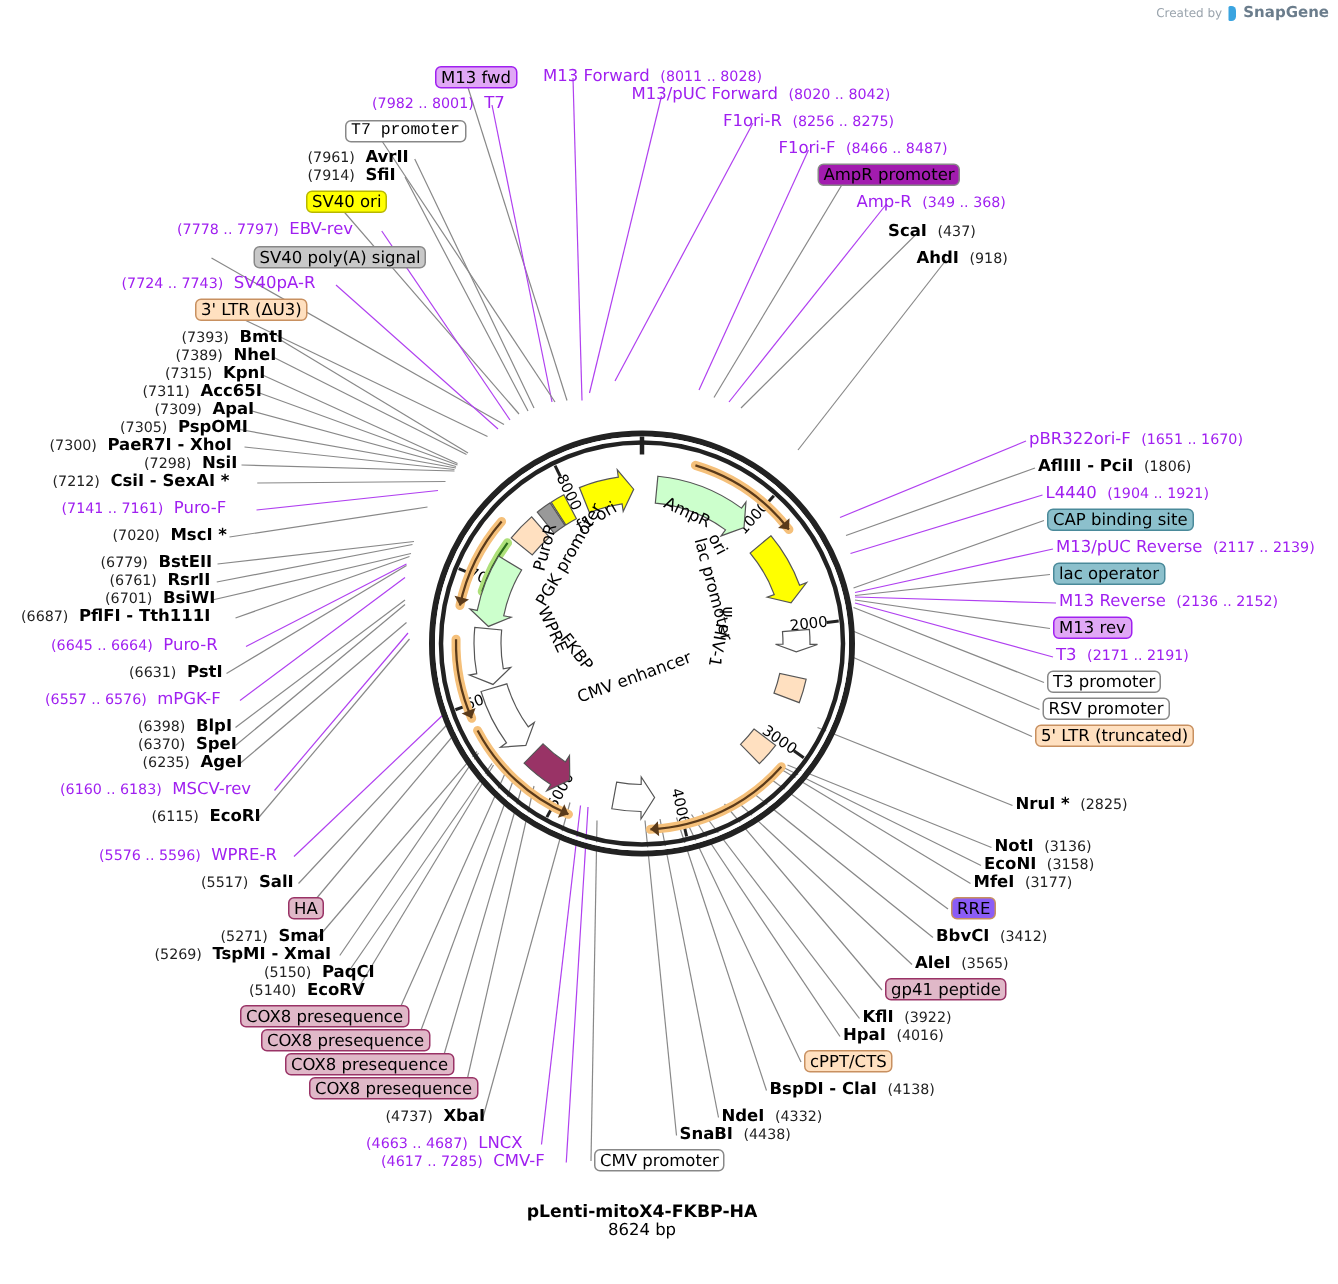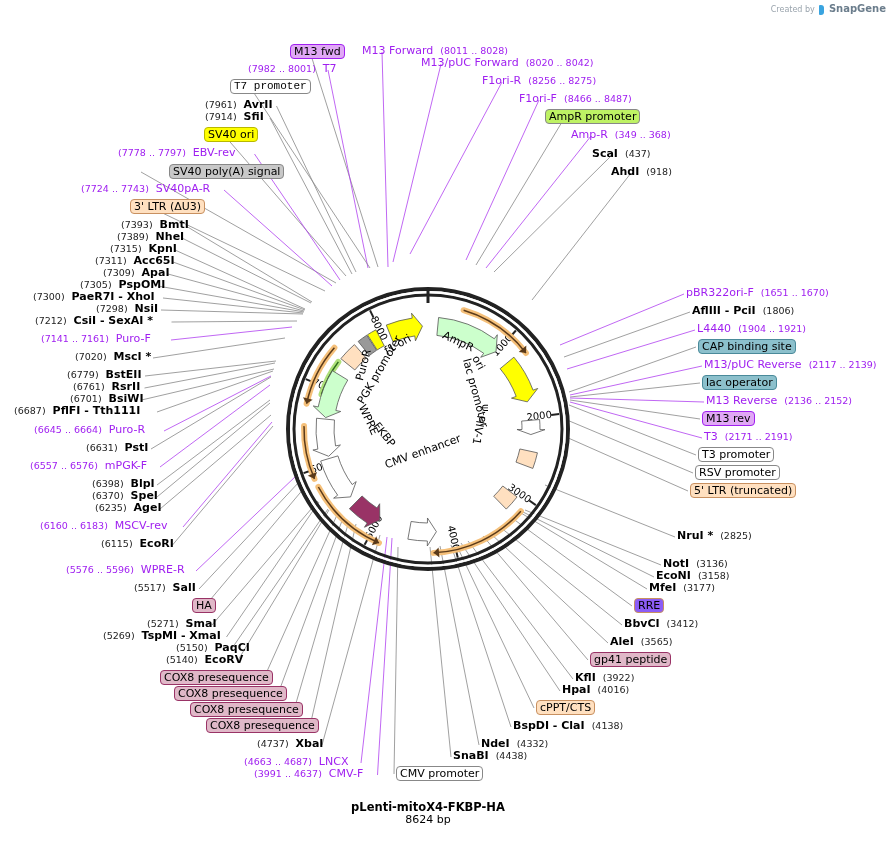--- a/index.html
+++ b/index.html
@@ -177,21 +177,21 @@
 <div id="labels">
     <div class="lbl" style="left: 290px; top: 44px;"><span class="box" style="background: rgb(224, 168, 245); border-color: rgb(160, 32, 240);">M13 fwd</span></div>
     <div class="lbl primer" style="left: 362px; top: 44px;"><span class="">M13 Forward</span>&nbsp;&nbsp;<span class="pos">(8011 .. 8028)</span></div>
     <div class="lbl primer" style="left: 421px; top: 56px;"><span class="">M13/pUC Forward</span>&nbsp;&nbsp;<span class="pos">(8020 .. 8042)</span></div>
     <div class="lbl primer" style="left: 224px; top: 62px; margin-left: 24px;"><span class="pos">(7982 .. 8001)</span>&nbsp;&nbsp;<span class="">T7</span></div>
     <div class="lbl primer" style="left: 482px; top: 74px;"><span class="">F1ori-R</span>&nbsp;&nbsp;<span class="pos">(8256 .. 8275)</span></div>
     <div class="lbl" style="left: 230px; top: 79px;"><span class="box" style="background: rgb(255, 255, 255); border-color: rgb(136, 136, 136); font-family: Liberation Mono, monospace;">T7 promoter</span></div>
     <div class="lbl primer" style="left: 519px; top: 92px;"><span class="">F1ori-F</span>&nbsp;&nbsp;<span class="pos">(8466 .. 8487)</span></div>
     <div class="lbl" style="left: 205px; top: 98px;"><span class="pos">(7961)</span>&nbsp;&nbsp;<span class="enz">AvrII</span></div>
     <div class="lbl" style="left: 205px; top: 110px;"><span class="pos">(7914)</span>&nbsp;&nbsp;<span class="enz">SfiI</span></div>
-    <div class="lbl" style="left: 545px; top: 109px;"><span class="box" style="background: #bef264; border-color: rgb(136, 136, 136);">AmpR promoter</span></div>
+    <div class="lbl" style="left: 545px; top: 109px;"><span class="box" style="background: #a21caf; border-color: rgb(136, 136, 136);">AmpR promoter</span></div>
     <div class="lbl" style="left: 204px; top: 127px;"><span class="box" style="background: rgb(255, 255, 0); border-color: rgb(184, 184, 0);">SV40 ori</span></div>
     <div class="lbl primer" style="left: 571px; top: 128px;"><span class="">Amp-R</span>&nbsp;&nbsp;<span class="pos">(349 .. 368)</span></div>
     <div class="lbl" style="left: 592px; top: 147px;"><span class="enz">ScaI</span>&nbsp;&nbsp;<span class="pos">(437)</span></div>
     <div class="lbl primer" style="left: 118px; top: 146px;"><span class="pos">(7778 .. 7797)</span>&nbsp;&nbsp;<span class="">EBV-rev</span></div>
     <div class="lbl" style="left: 121px; top: 164px; padding-left: 48px;"><span class="box" style="background: rgb(200, 200, 200); border-color: rgb(136, 136, 136);">SV40 poly(A) signal</span></div>
     <div class="lbl" style="left: 611px; top: 165px;"><span class="enz">AhdI</span>&nbsp;&nbsp;<span class="pos">(918)</span></div>
     <div class="lbl primer" style="left: 81px; top: 182px;"><span class="pos">(7724 .. 7743)</span>&nbsp;&nbsp;<span class="">SV40pA-R</span></div>
     <div class="lbl" style="left: 130px; top: 199px;"><span class="box" style="background: rgb(255, 224, 192); border-color: rgb(200, 144, 96);">3' LTR (ΔU3)</span></div>
     <div class="lbl" style="left: 121px; top: 218px;"><span class="pos">(7393)</span>&nbsp;&nbsp;<span class="enz">BmtI</span></div>
     <div class="lbl" style="left: 117px; top: 230px;"><span class="pos">(7389)</span>&nbsp;&nbsp;<span class="enz">NheI</span></div>
@@ -222,21 +222,21 @@
     <div class="lbl" style="left: 147px; top: 617px;"><span class="pos">(5271)</span>&nbsp;&nbsp;<span class="enz">SmaI</span></div>
     <div class="lbl" style="left: 103px; top: 629px;"><span class="pos">(5269)</span>&nbsp;&nbsp;<span class="enz">TspMI  - XmaI</span></div>
     <div class="lbl" style="left: 176px; top: 641px; text-align: right;"><span class="pos">(5150)</span>&nbsp;&nbsp;<span class="enz">PaqCI</span></div>
     <div class="lbl" style="left: 166px; top: 653px;"><span class="pos">(5140)</span>&nbsp;&nbsp;<span class="enz">EcoRV</span></div>
     <div class="lbl" style="left: 160px; top: 670px;"><span class="box" style="background: rgb(224, 184, 200); border-color: rgb(153, 51, 102);">COX8 presequence</span></div>
     <div class="lbl" style="left: 174px; top: 686px;"><span class="box" style="background: rgb(224, 184, 200); border-color: rgb(153, 51, 102);">COX8 presequence</span></div>
     <div class="lbl" style="left: 190px; top: 702px;"><span class="box" style="background: rgb(224, 184, 200); border-color: rgb(153, 51, 102);">COX8 presequence</span></div>
     <div class="lbl" style="left: 206px; top: 718px;"><span class="box" style="background: rgb(224, 184, 200); border-color: rgb(153, 51, 102);">COX8 presequence</span></div>
     <div class="lbl" style="left: 257px; top: 737px;"><span class="pos">(4737)</span>&nbsp;&nbsp;<span class="enz">XbaI</span></div>
     <div class="lbl primer" style="left: 244px; top: 755px;"><span class="pos">(4663 .. 4687)</span>&nbsp;&nbsp;<span class="">LNCX</span></div>
-    <div class="lbl primer" style="left: 254px; top: 767px;"><span class="pos">(3991 .. 4637)</span>&nbsp;&nbsp;<span class="">CMV-F</span></div>
+    <div class="lbl primer" style="left: 254px; top: 767px;"><span class="pos">(4617 .. 7285)</span>&nbsp;&nbsp;<span class="">CMV-F</span></div>
     <div class="lbl primer" style="left: 686px; top: 286px;"><span class="">pBR322ori-F</span>&nbsp;&nbsp;<span class="pos">(1651 .. 1670)</span></div>
     <div class="lbl" style="left: 692px; top: 304px;"><span class="enz">AflIII  - PciI</span>&nbsp;&nbsp;<span class="pos">(1806)</span></div>
     <div class="lbl primer" style="left: 697px; top: 322px;"><span class="">L4440</span>&nbsp;&nbsp;<span class="pos">(1904 .. 1921)</span></div>
     <div class="lbl" style="left: 698px; top: 339px;"><span class="box" style="background: rgb(140, 192, 204); border-color: rgb(74, 138, 154);">CAP binding site</span></div>
     <div class="lbl primer" style="left: 704px; top: 358px;"><span class="">M13/pUC Reverse</span>&nbsp;&nbsp;<span class="pos">(2117 .. 2139)</span></div>
     <div class="lbl" style="left: 702px; top: 375px;"><span class="box" style="background: rgb(140, 192, 204); border-color: rgb(74, 138, 154);">lac operator</span></div>
     <div class="lbl primer" style="left: 706px; top: 394px;"><span class="">M13 Reverse</span>&nbsp;&nbsp;<span class="pos">(2136 .. 2152)</span></div>
     <div class="lbl" style="left: 702px; top: 411px;"><span class="box" style="background: rgb(224, 168, 245); border-color: rgb(160, 32, 240);">M13 rev</span></div>
     <div class="lbl primer" style="left: 704px; top: 430px;"><span class="">T3</span>&nbsp;&nbsp;<span class="pos">(2171 .. 2191)</span></div>
     <div class="lbl" style="left: 698px; top: 447px;"><span class="box" style="background: rgb(255, 255, 255); border-color: rgb(136, 136, 136);">T3 promoter</span></div>

